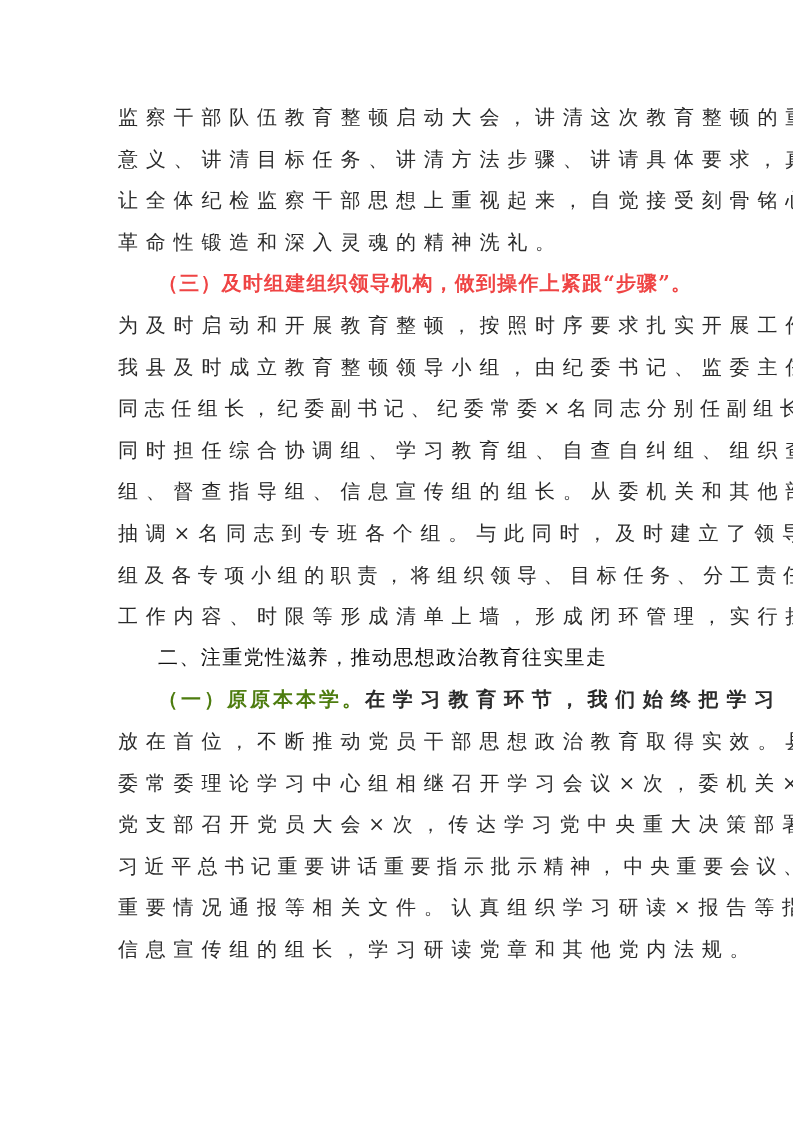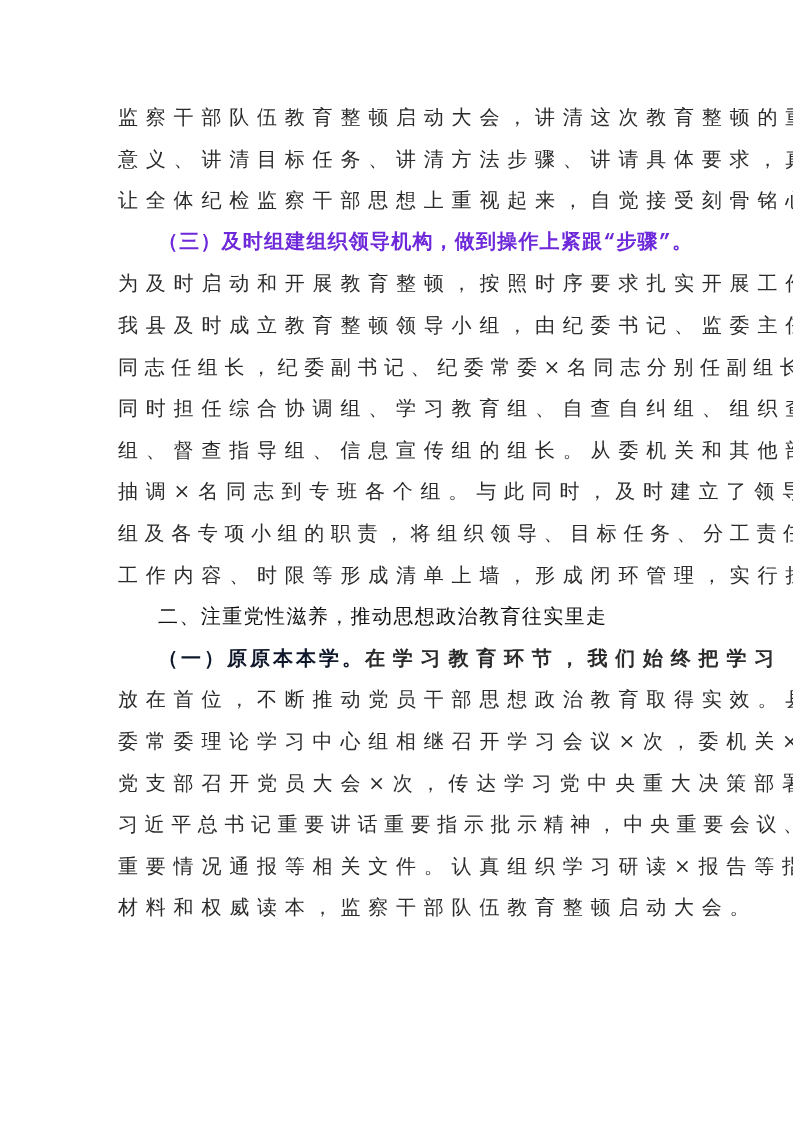--- a/index.html
+++ b/index.html
@@ -38,49 +38,49 @@
       overflow: visible;
     }
     .line.tight {
       letter-spacing: 6.6px;
     }
     .line.indent {
       padding-left: 40px;
     }
     .bold-kai {
       font-weight: bold;
-      color: #6d28d9;
+      color: #ef4444;
       letter-spacing: 1.2px;
-      font-family: Liberation Mono, monospace;
     }
     .heading-hei {
-      font-family: Liberation Sans, sans-serif;
+      font-family: Liberation Mono, monospace;
       color: #111111;
       letter-spacing: 1.4px;
       padding-left: 40px;
     }
     .run-bold {
       font-weight: bold;
-      color: #0f172a;
+      color: #4d7c0f;
       letter-spacing: 3px;
     }
     .run-normal {
       color: #2b2b2b;
       font-weight: bold;
     }
   </style>
 </head>
 <body>
 
 <div class="page">
   <div class="text-block">
 
     <div class="line">监察干部队伍教育整顿启动大会，讲清这次教育整顿的重大</div>
     <div class="line">意义、讲清目标任务、讲清方法步骤、讲请具体要求，真正</div>
     <div class="line">让全体纪检监察干部思想上重视起来，自觉接受刻骨铭心的</div>
+    <div class="line">革命性锻造和深入灵魂的精神洗礼。</div>
 
     <div class="line indent bold-kai">（三）及时组建组织领导机构，做到操作上紧跟“步骤”。</div>
     <div class="line">为及时启动和开展教育整顿，按照时序要求扎实开展工作，</div>
     <div class="line">我县及时成立教育整顿领导小组，由纪委书记、监委主任×</div>
     <div class="line tight">同志任组长，纪委副书记、纪委常委×名同志分别任副组长，</div>
     <div class="line">同时担任综合协调组、学习教育组、自查自纠组、组织查处</div>
     <div class="line">组、督查指导组、信息宣传组的组长。从委机关和其他部门</div>
     <div class="line">抽调×名同志到专班各个组。与此同时，及时建立了领导小</div>
     <div class="line tight">组及各专项小组的职责，将组织领导、目标任务、分工责任、</div>
     <div class="line">工作内容、时限等形成清单上墙，形成闭环管理，实行挂图</div>
@@ -88,16 +88,16 @@
     <div class="line heading-hei">二、注重党性滋养，推动思想政治教育往实里走</div>
 
     <div class="line indent">
       <span class="run-bold">（一）原原本本学。</span><span class="run-normal">在学习教育环节，我们始终把学习</span>
     </div>
     <div class="line">放在首位，不断推动党员干部思想政治教育取得实效。县纪</div>
     <div class="line">委常委理论学习中心组相继召开学习会议×次，委机关×个</div>
     <div class="line">党支部召开党员大会×次，传达学习党中央重大决策部署和</div>
     <div class="line tight">习近平总书记重要讲话重要指示批示精神，中央重要会议、</div>
     <div class="line">重要情况通报等相关文件。认真组织学习研读×报告等指定</div>
-    <div class="line">材料和权威读本，监察干部队伍教育整顿启动大会。</div>
+    <div class="line">信息宣传组的组长，学习研读党章和其他党内法规。</div>
 
   </div>
 </div>
 
 </body></html>

